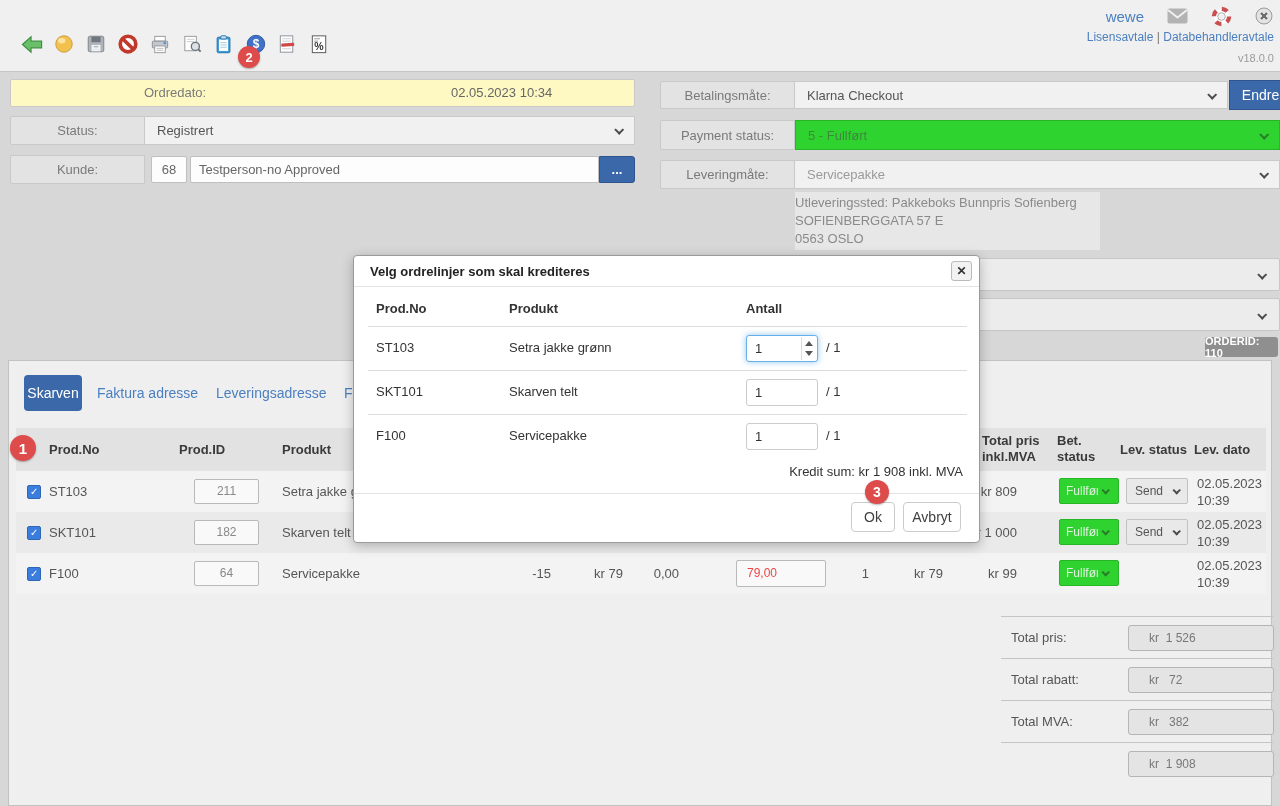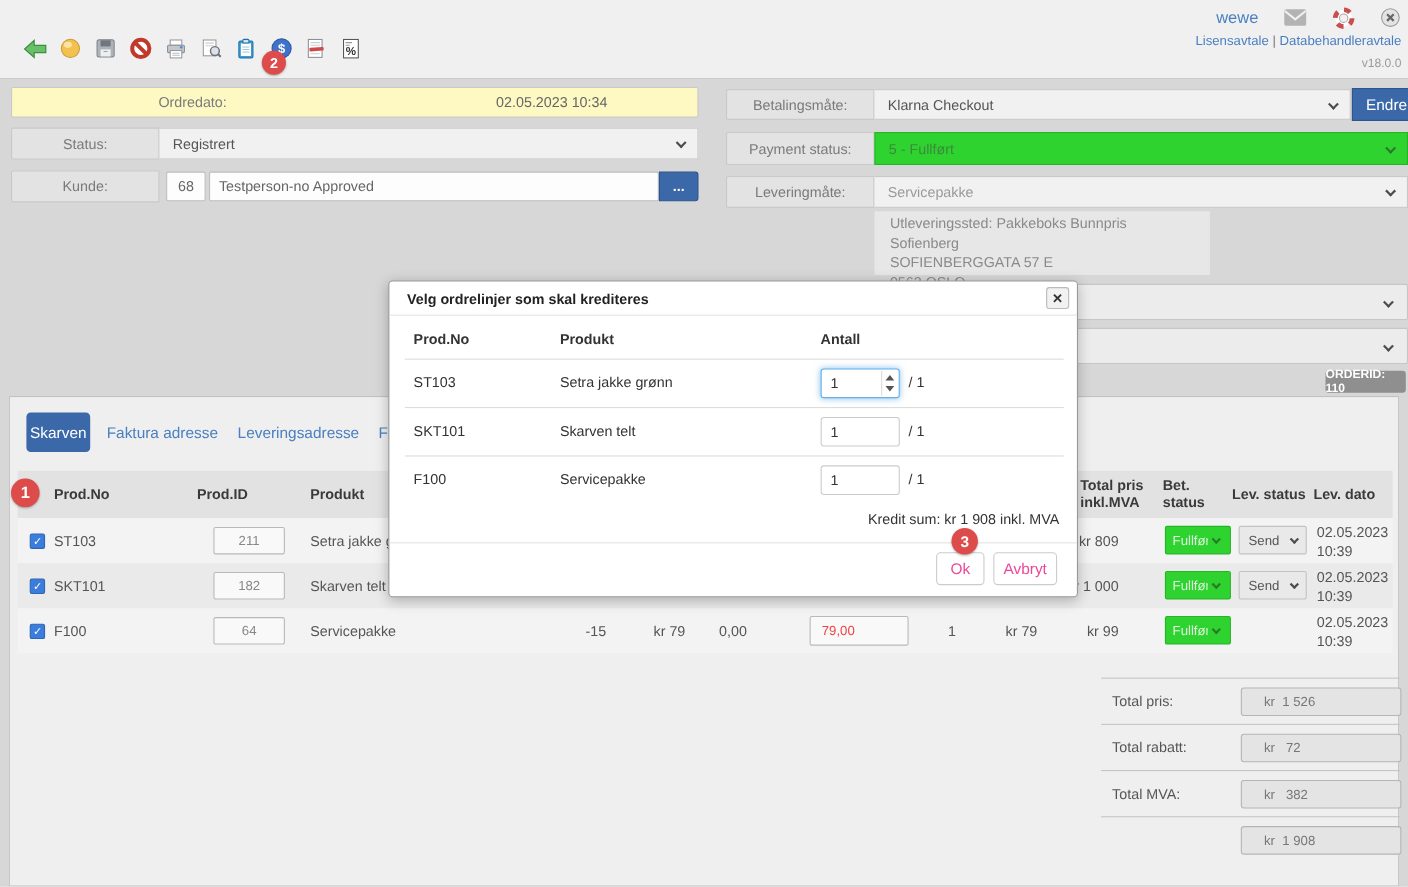--- a/index.html
+++ b/index.html
@@ -20,21 +20,21 @@
 
   
   .rowbox { position:absolute; background:#fef9c3; border:1px solid #c9c9c9; border-radius:2px; }
   .lbl-cell { position:absolute; background:#e3e3e3; border:1px solid #c9c9c9; border-radius:2px 0 0 2px; color:#7a7a7a; display:flex; align-items:center; justify-content:center; }
   .sel { position:absolute; background:#f1f1f1; border:1px solid #c9c9c9; border-left:none; display:flex; align-items:center; padding:0 12px; color:#555; }
   .sel .chv { position:absolute; right:12px; }
   .chv { display:inline-block; width:7px; height:7px; border-right:2px solid #4c4c4c; border-bottom:2px solid #4c4c4c; transform:rotate(45deg) translateY(-1px); }
   .txtin { background:#fdfdfd; border:1px solid #bfbfbf; border-radius:2px; color:#666; font-family:inherit; font-size:13px; padding:0 8px; }
   .btn-blue { background:#3b68a8; color:#fff; border:1px solid #2f5590; display:flex; align-items:center; justify-content:center; cursor:pointer; }
   .sel-green { background:#2fd32f; border:1px solid #27b427; color:#3c8a3c; }
-  .addr { position:absolute; left:795px; top:192px; width:305px; height:58px; background:#e7e7e7; color:#8a8a8a; font-size:13px; line-height:18px; padding:2px 14px; }
+  .addr { position:absolute; left:795px; top:192px; width:305px; height:58px; background:#e7e7e7; color:#8a8a8a; font-size:13px; line-height:18px; padding:2px 0; }
   .acc { position:absolute; left:660px; width:620px; height:33px; background:#ececec; border:1px solid #c6c6c6; border-radius:2px; }
   .acc .chv { position:absolute; right:14px; top:13px; }
   .orderid { position:absolute; left:1205px; top:337px; width:73px; height:20px; background:#8f8f8f; border-radius:3px; color:#fff; font-size:11px; font-weight:bold; display:flex; align-items:center; justify-content:center; }
 
   
   .panel { position:absolute; left:8px; top:360px; width:1264px; height:446px; background:#efefef; border:1px solid #c2c2c2; }
   .tab-active { position:absolute; left:15px; top:14px; width:58px; height:36px; background:#3b68a8; border-radius:4px; color:#fff; font-size:14px; display:flex; align-items:center; justify-content:center; cursor:pointer; }
   .tab { position:absolute; top:14px; height:36px; color:#4a7fc0; font-size:14px; display:flex; align-items:center; cursor:pointer; }
 
   
@@ -75,21 +75,21 @@
   .num-wrap { position:absolute; left:392px; top:9px; width:72px; height:27px; border:1px solid #ccc; border-radius:3px; background:#fff; }
   .num-wrap.focus { border:1px solid #66afe9; box-shadow:0 0 6px rgba(102,175,233,.7); }
   .num-wrap input { position:absolute; left:0; top:0; width:100%; height:100%; border:none; background:transparent; font-family:inherit; font-size:13px; color:#333; padding-left:8px; outline:none; }
   .spin { position:absolute; right:1px; top:1px; width:15px; height:23px; border-left:1px solid #ddd; }
   .spin i { position:absolute; left:3px; width:0; height:0; border-left:4px solid transparent; border-right:4px solid transparent; }
   .spin i.up { top:4px; border-bottom:5px solid #555; }
   .spin i.dn { bottom:4px; border-top:5px solid #555; }
   .m-max { position:absolute; left:472px; line-height:44px; }
   .m-kredit { position:absolute; right:16px; top:208px; color:#333; }
   .m-footline { position:absolute; left:0; top:237px; width:100%; border-top:1px solid #e3e3e3; }
-  .m-btn { position:absolute; top:246px; height:30px; background:#fff; border:1px solid #ccc; border-radius:4px; color:#ec4899; font-size:14px; display:flex; align-items:center; justify-content:center; cursor:pointer; }
+  .m-btn { position:absolute; top:246px; height:30px; background:#fff; border:1px solid #ccc; border-radius:4px; color:#404040; font-size:14px; display:flex; align-items:center; justify-content:center; cursor:pointer; }
 
   
   .badge { position:absolute; background:#dd4b4b; border-radius:50%; color:#fff; font-weight:bold; display:flex; align-items:center; justify-content:center; box-shadow:0 1px 2px rgba(0,0,0,.3); z-index:60; }
 </style>
 </head>
 <body>
 
 <div class="topbar">
   <div class="userarea">
     <span class="username">wewe</span>

